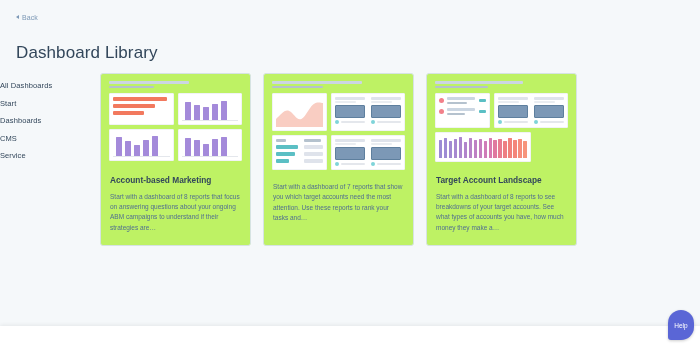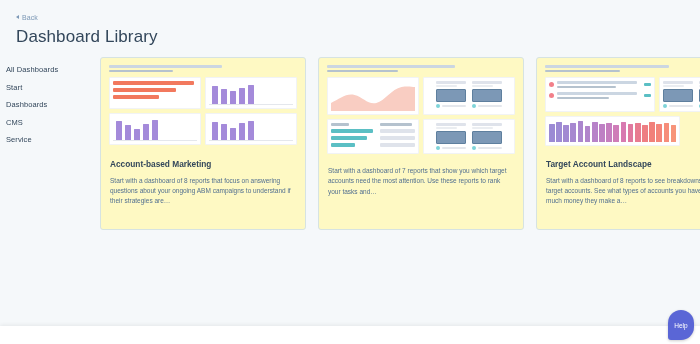--- a/index.html
+++ b/index.html
@@ -19,36 +19,36 @@
     letter-spacing: .1px; line-height: 1;
   }
   .back-caret {
     display: inline-block; width: 0; height: 0;
     border-top: 2.5px solid transparent;
     border-bottom: 2.5px solid transparent;
     border-right: 3px solid #7c98b6;
   }
   .page-title {
     font-size: 17px; font-weight: 400; color: #33475b;
-    margin-top: 4px; letter-spacing: .1px; line-height: 1.2;
+    margin-top: 20px; letter-spacing: .1px; line-height: 1.2;
   }
 
   
   .body-wrap { display: flex; margin-top: 10px; }
   .sidebar { width: 100px; flex: 0 0 100px; padding-left: 0px; padding-top: 4px; }
   .side-item {
-    font-size: 7.5px; color: #33475b; padding: 5px 0 5px 6px;
+    font-size: 7.5px; color: #33475b; padding: 5px 0 5px 0;
     cursor: pointer; line-height: 1; letter-spacing: .1px;
   }
   .side-item.active { font-weight: bold; background: #e5eaef; }
 
   
   .cards { display: flex; gap: 12px; padding-right: 16px; }
   .card {
-    width: 206px; height: 173px; background: #fef9c3;
+    width: 151px; height: 173px; background: #bef264;
     border: 1px solid #d6e3e2; border-radius: 3px;
     display: flex; flex-direction: column; overflow: hidden;
     cursor: pointer;
   }
   .thumb { height: 96px; padding: 7px 8px 0 8px; position: relative; overflow: hidden; }
   .card-body { padding: 6px 9px 0 9px; }
   .card-title { font-size: 8.3px; font-weight: bold; color: #33475b; line-height: 1.2; }
   .card-desc { font-size: 6.5px; color: #516f90; line-height: 1.55; margin-top: 6px; }
 
   

